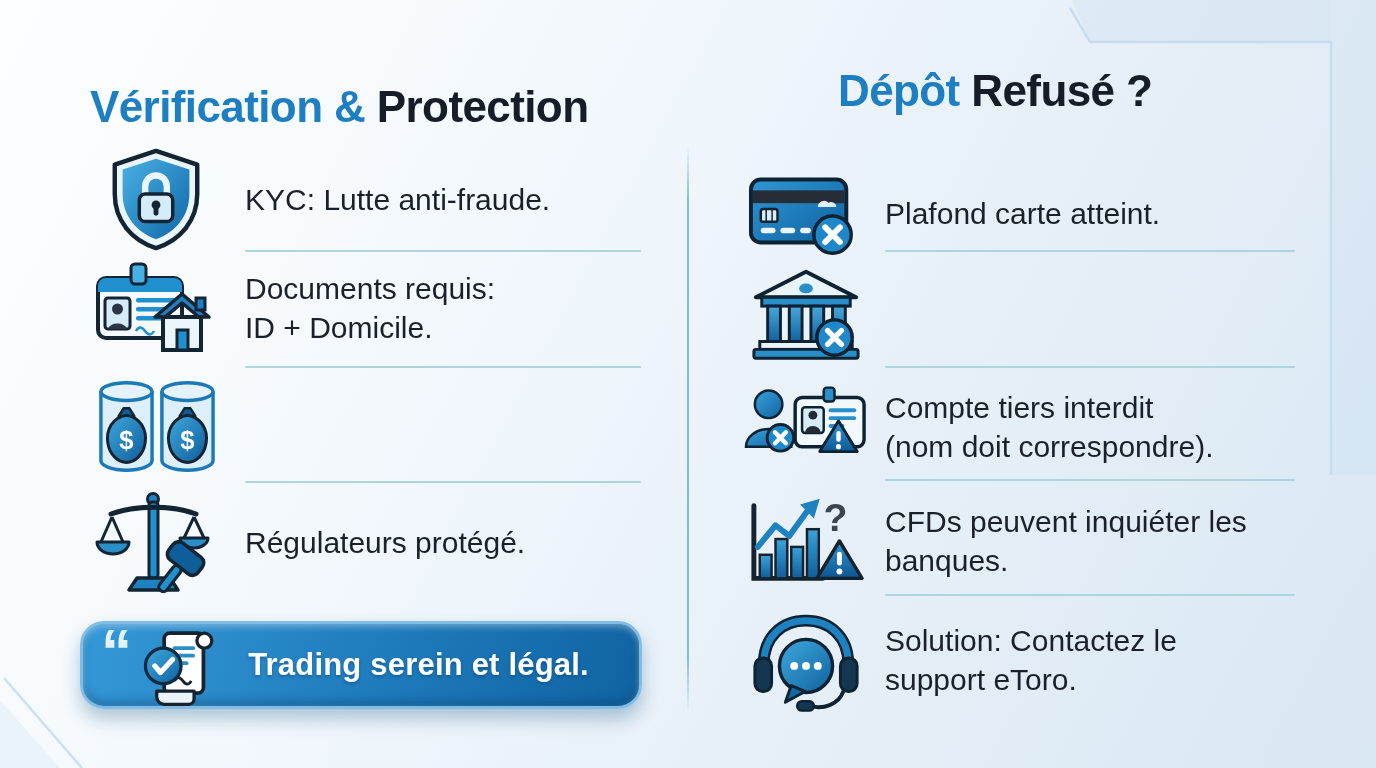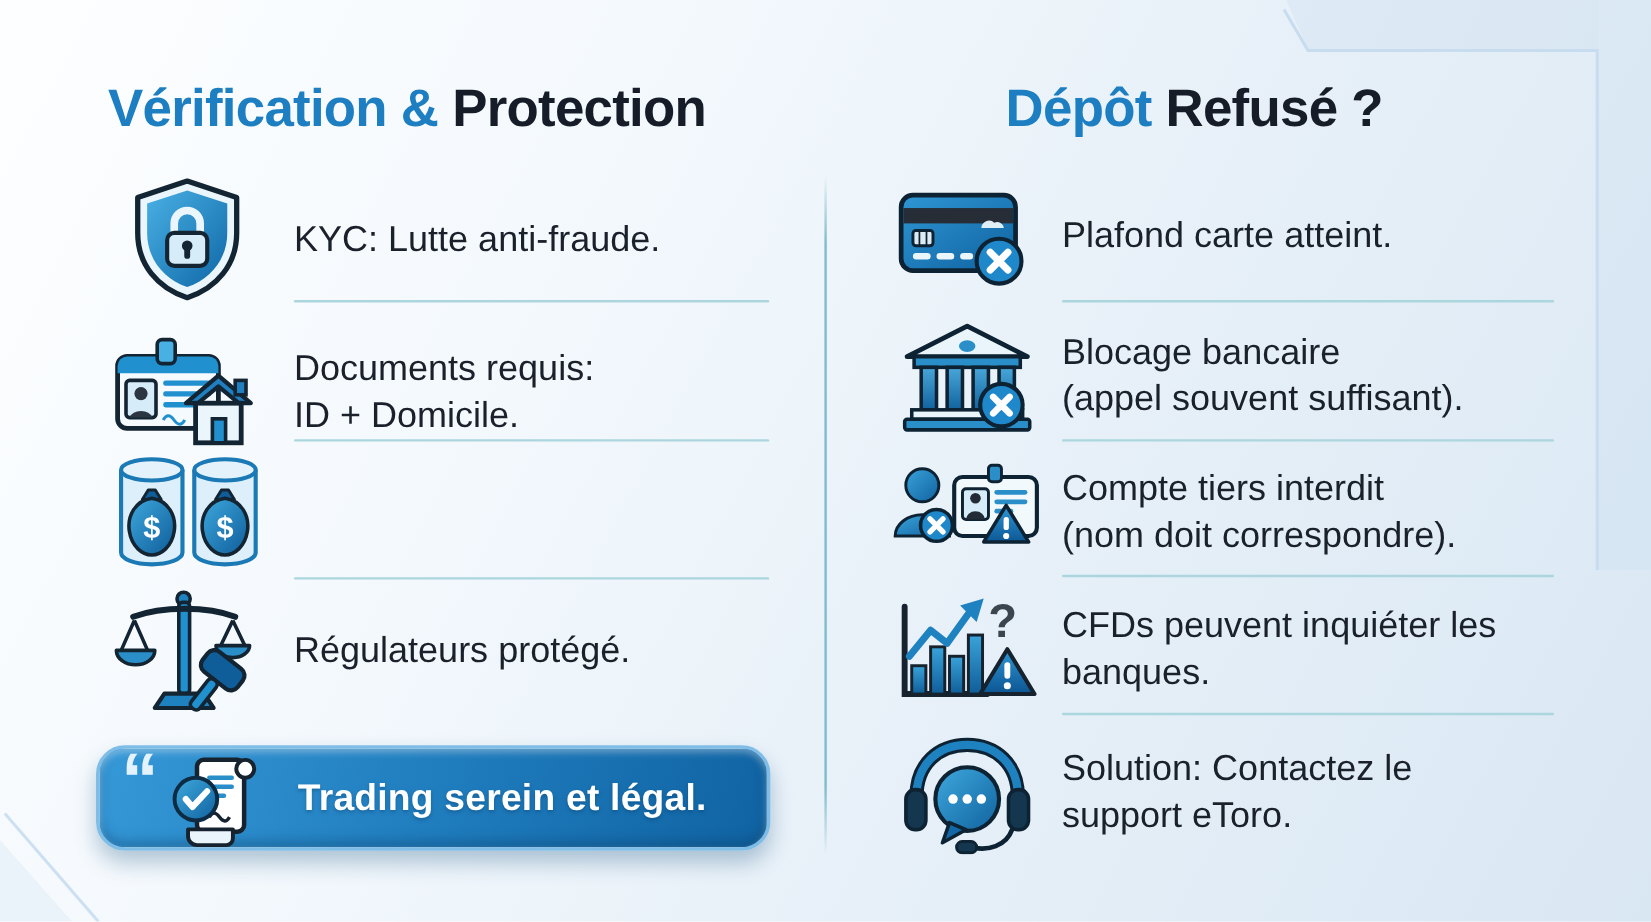--- a/index.html
+++ b/index.html
@@ -5,21 +5,21 @@
   html,body{margin:0;padding:0;}
   body{
     width:1376px;height:768px;position:relative;overflow:hidden;
     background:linear-gradient(118deg,#fdfeff 0%,#f4f9fd 30%,#e7f0f8 62%,#d9e7f3 100%);
     font-family:"Liberation Sans",sans-serif;color:#1b212b;
   }
   .deco{position:absolute;left:0;top:0;pointer-events:none;}
   .title{position:absolute;font-weight:bold;font-size:44px;letter-spacing:-.6px;white-space:nowrap;}
   .title .accent{color:#1d7fc1;}
   .title .rest{color:#161d28;}
-  #title-left{left:90px;top:66px;}
+  #title-left{left:90px;top:82px;}
   #title-right{left:838px;top:66px;}
   .item{position:absolute;display:flex;align-items:center;}
   .item.l{left:90px;}
   .item.r{left:742px;}
   .icon-box{display:flex;align-items:center;justify-content:center;flex:0 0 auto;}
   .item.l .icon-box{width:132px;}
   .item.r .icon-box{width:128px;}
   .txt{font-size:30px;line-height:39px;color:#1b212b;}
   .item.l .txt{margin-left:23px;max-width:410px;}
   .item.r .txt{margin-left:15px;max-width:400px;}
@@ -72,21 +72,21 @@
       <path d="M44 51 v-9 a11 11 0 0 1 22 0 v9" fill="none" stroke="#eaf5fc" stroke-width="6.5"></path>
       <rect x="38" y="50" width="34" height="28" rx="6" fill="#d6ecf9" stroke="#132433" stroke-width="3.5"></rect>
       <circle cx="55" cy="61" r="4.5" fill="#132433"></circle>
         <rect x="52.5" y="62" width="5" height="10" rx="2.5" fill="#132433"></rect>
     </svg>
   </div>
   <div class="txt"><b class="b">KYC:</b> <span>Lutte anti-fraude.</span></div>
 </div>
 <div class="hr l" style="top:250px;"></div>
 
-<div class="item l" style="top:273px;height:108px;">
+<div class="item l" style="top:254px;height:108px;">
   <div class="icon-box">
     <svg width="126" height="104" viewBox="0 0 126 104">
       <rect x="5" y="22" width="84" height="60" rx="8" fill="#f4fafe" stroke="#132433" stroke-width="4"></rect>
       <path d="M5 36 v-6 a8 8 0 0 1 8 -8 h68 a8 8 0 0 1 8 8 v6 Z" fill="#2190cf"></path>
       <rect x="38" y="8" width="15" height="20" rx="4" fill="#49b0e4" stroke="#132433" stroke-width="3"></rect>
       <rect x="12" y="42" width="25" height="31" rx="3" fill="#d6ecf9" stroke="#132433" stroke-width="3"></rect>
       <circle cx="24.5" cy="53" r="5.5" fill="#2b3642"></circle>
         <path d="M15 73 a10 8 0 0 1 19 0 Z" fill="#2b3642"></path>
       <rect x="43" y="42" width="40" height="4.5" rx="2" fill="#2190cf"></rect>
       <rect x="43" y="51" width="40" height="4.5" rx="2" fill="#2190cf"></rect>
@@ -167,21 +167,21 @@
       <rect x="37" y="34" width="24" height="4" rx="2" fill="#2a8fc9"></rect>
       <rect x="37" y="42" width="17" height="4" rx="2" fill="#2a8fc9"></rect>
       <path d="M39 63 q4 -7 9 0 t9 0" stroke="#16232e" stroke-width="3" fill="none"></path>
       <circle cx="27" cy="47" r="19" fill="url(#gck)" stroke="#0d2b42" stroke-width="3.5"></circle>
       <path d="M18 47 l6 7 l13 -14" stroke="#ffffff" stroke-width="5.5" fill="none" stroke-linecap="round" stroke-linejoin="round"></path>
     </svg>
   </span>
   <span class="banner-label">Trading serein et légal.</span>
 </div>
 
-<div class="item r" style="top:144px;height:104px;">
+<div class="item r" style="top:161px;height:104px;">
   <div class="icon-box">
     <svg width="116" height="96" viewBox="0 0 118 96">
       <defs>
           <linearGradient id="gcd" x1="0" y1="0" x2="1" y2="1">
             <stop offset="0" stop-color="#2f97d4"></stop>
             <stop offset="1" stop-color="#0f61a0"></stop>
           </linearGradient>
         </defs>
       <rect x="3" y="14" width="97" height="64" rx="10" fill="url(#gcd)" stroke="#0d2333" stroke-width="4"></rect>
       <rect x="5" y="25" width="93" height="13" fill="#262d36"></rect>
@@ -214,21 +214,20 @@
       <rect x="20" y="43" width="13" height="36" fill="url(#gbk)" stroke="#0d2333" stroke-width="3"></rect>
       <rect x="42" y="43" width="13" height="36" fill="url(#gbk)" stroke="#0d2333" stroke-width="3"></rect>
       <rect x="64" y="43" width="13" height="36" fill="url(#gbk)" stroke="#0d2333" stroke-width="3"></rect>
       <rect x="86" y="43" width="13" height="36" fill="url(#gbk)" stroke="#0d2333" stroke-width="3"></rect>
       <rect x="12" y="79" width="94" height="8" fill="#eaf4fb" stroke="#0d2333" stroke-width="3"></rect>
       <rect x="6" y="87" width="106" height="9" rx="2" fill="#2a8fc9" stroke="#0d2333" stroke-width="3"></rect>
       <circle cx="88" cy="75" r="18" fill="#1e88cb" stroke="#0d2333" stroke-width="3.5"></circle>
       <path d="M81 68 l14 14 M95 68 l-14 14" stroke="#ffffff" stroke-width="5.5" stroke-linecap="round"></path>
     </svg>
   </div>
-  <div class="txt two"><b class="b">Blocage bancaire</b> <span>(appel souvent suffisant).</span></div>
 </div>
 <div class="hr r" style="top:366px;"></div>
 
 <div class="item r" style="top:374px;height:106px;">
   <div class="icon-box">
     <svg width="124" height="100" viewBox="0 0 126 100">
       <defs>
         <linearGradient id="gpr" x1="0" y1="0" x2="1" y2="1">
             <stop offset="0" stop-color="#3aa3da"></stop>
             <stop offset="1" stop-color="#10629f"></stop>

